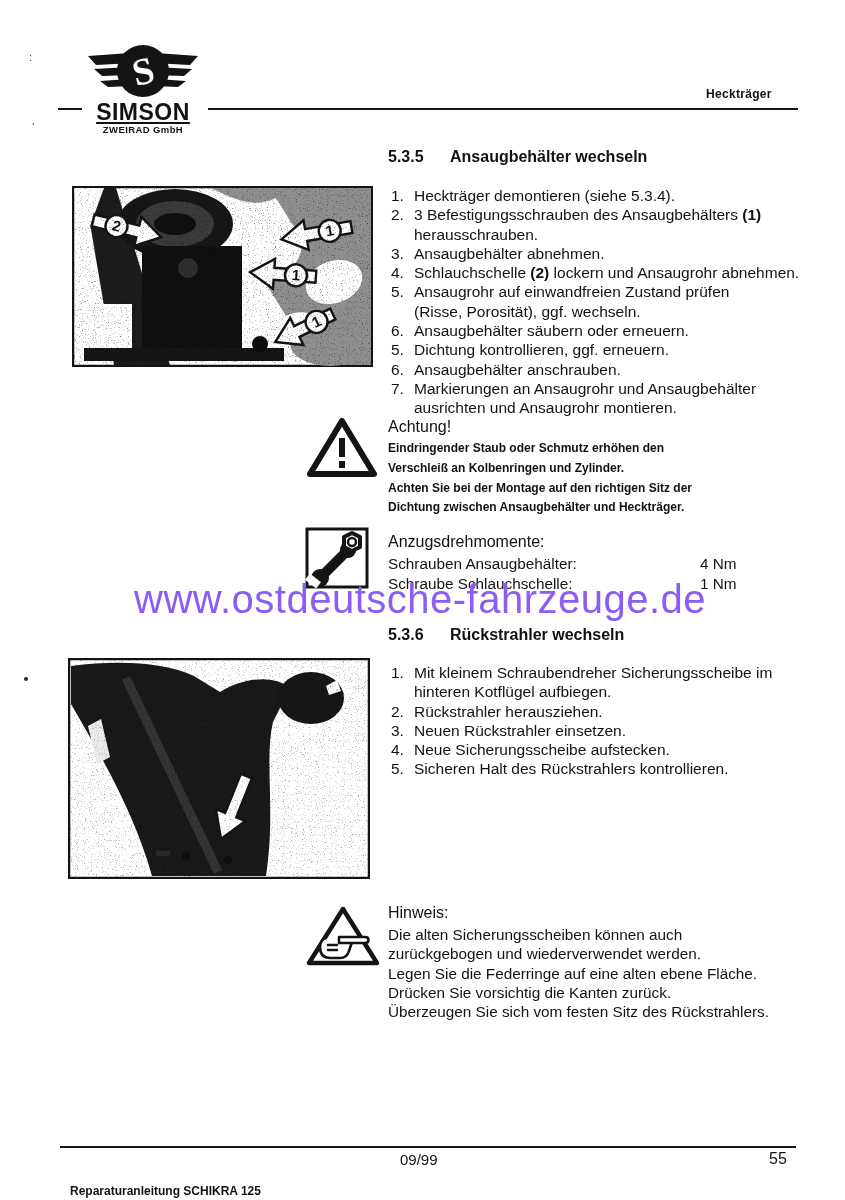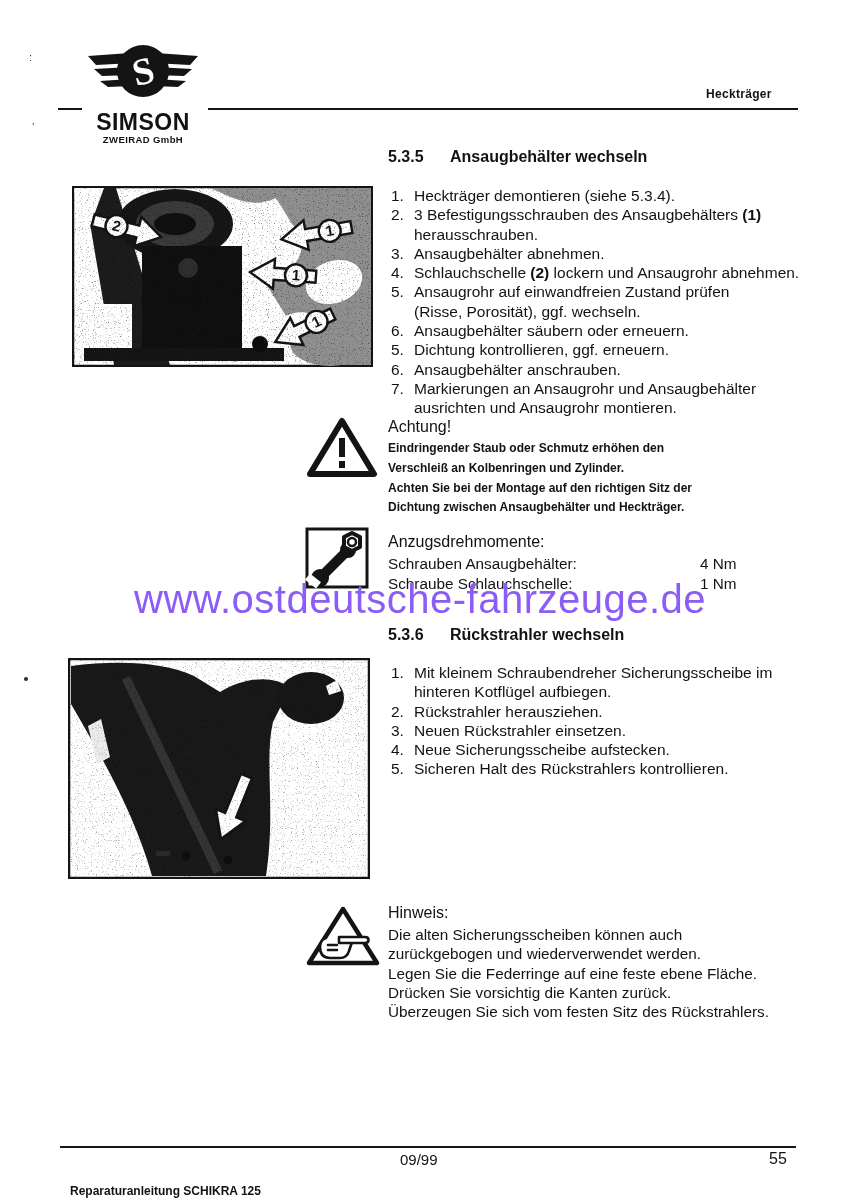--- a/index.html
+++ b/index.html
@@ -2,21 +2,21 @@
 <html><head>
 <meta charset="utf-8">
 <style>
   html,body{margin:0;padding:0;background:#fff;}
   .page{position:relative;width:845px;height:1200px;background:#fff;overflow:hidden;
         font-family:"Liberation Sans",sans-serif;color:#121212;}
   .abs{position:absolute;}
 
   
   .logo-wrap{left:84px;top:44px;width:118px;text-align:center;}
-  .brand{font-size:23px;font-weight:700;letter-spacing:.5px;line-height:20px;margin-top:12px;}
+  .brand{font-size:23px;font-weight:700;letter-spacing:.5px;line-height:20px;margin-top:2px;text-decoration:underline;}
   .brand-sub{font-size:9.5px;font-weight:700;letter-spacing:.4px;margin-top:2px;}
   .rule{background:#151515;height:2px;}
   .chapter{left:706px;top:87px;font-size:12px;font-weight:700;letter-spacing:.3px;}
 
   
   .sec-head{font-size:16px;font-weight:700;white-space:nowrap;}
   .sec-num{display:inline-block;width:62px;}
 
   
   .steps{font-size:15.5px;line-height:19.3px;}
@@ -289,21 +289,21 @@
     <g stroke="#141414" fill="#ffffff" stroke-width="2.6" stroke-linejoin="round" stroke-linecap="round">
       <path d="M22 36 q-6 2 -6 9 q0 11 10 11 h10 q7 0 9 -7 l3 -9"></path>
       <path d="M35 35 h26 q3.5 0 3.5 3 q0 3 -3.5 3 h-26 z"></path>
       <path d="M24 43 h9 M24 48 h9"></path>
     </g>
   </svg>
   <div class="abs" style="left:388px;top:903px;">
     <div class="blk-title">Hinweis:</div>
     <div class="note-line">Die alten Sicherungsscheiben können auch</div>
     <div class="note-line">zurückgebogen und wiederverwendet werden.</div>
-    <div class="note-line">Legen Sie die Federringe auf eine feste ebene Fläche.</div>
+    <div class="note-line">Legen Sie die Federringe auf eine alten ebene Fläche.</div>
     <div class="note-line">Drücken Sie vorsichtig die Kanten zurück.</div>
     <div class="note-line">Überzeugen Sie sich vom festen Sitz des Rückstrahlers.</div>
   </div>
 
   <div class="abs rule" style="left:60px;top:1146px;width:736px;"></div>
   <div class="abs foot-left">Reparaturanleitung SCHIKRA 125</div>
   <div class="abs foot-center">09/99</div>
   <div class="abs foot-right">55</div>
 
 </div>

